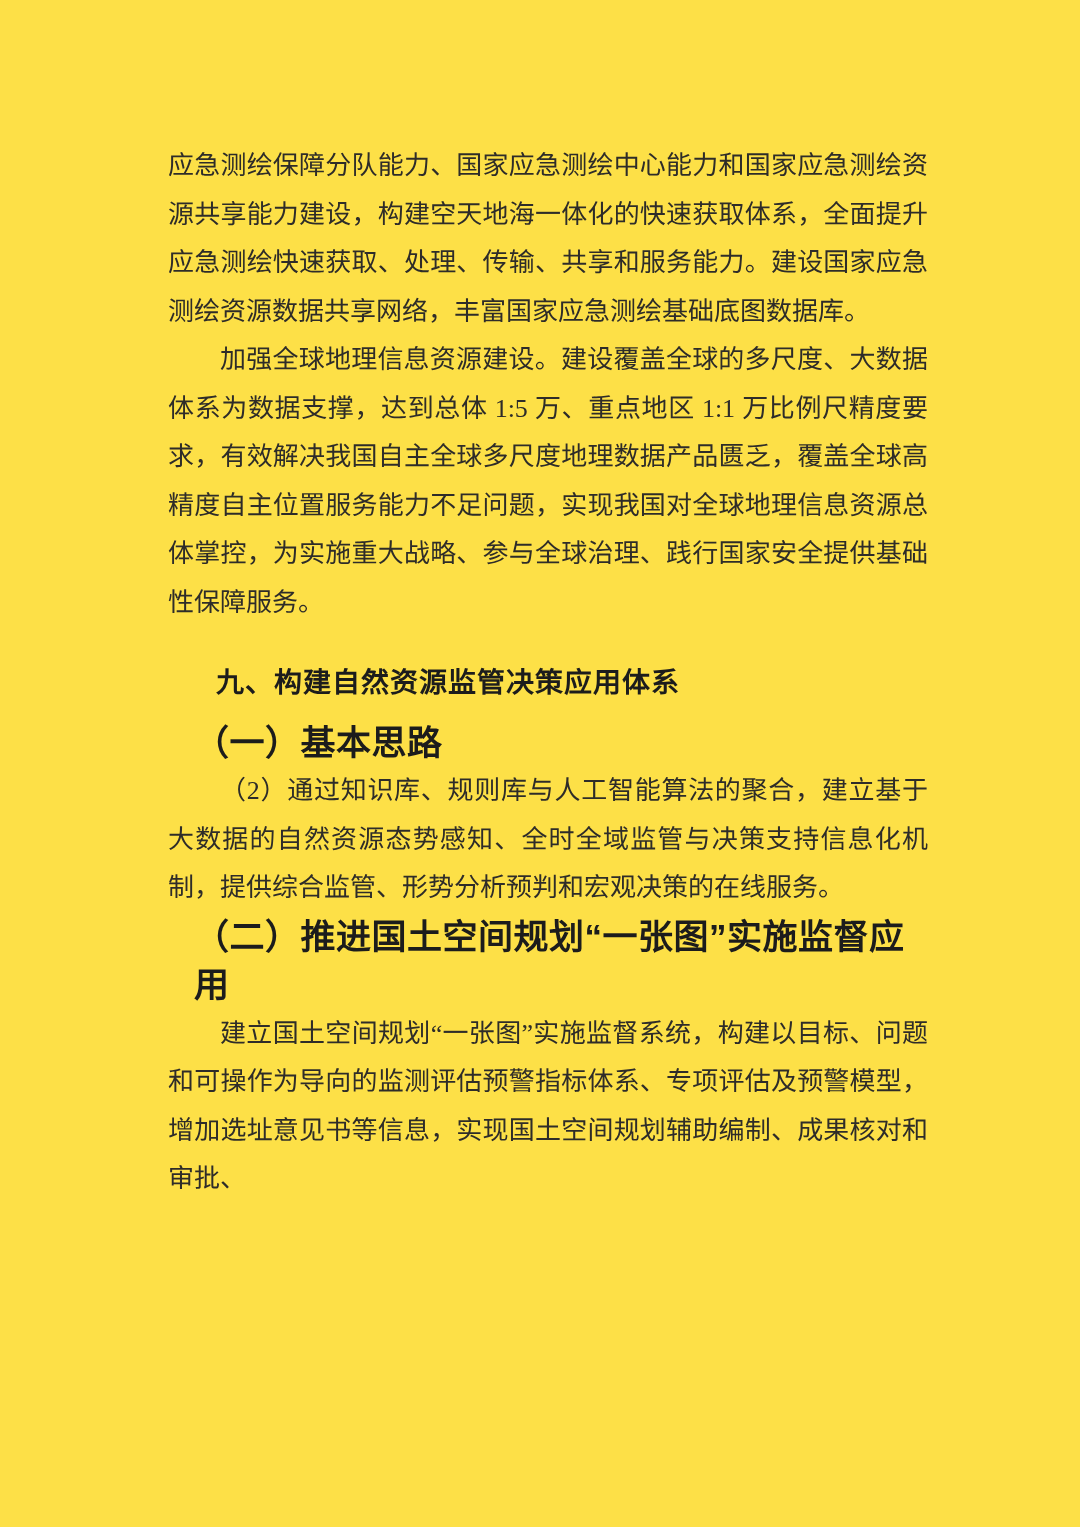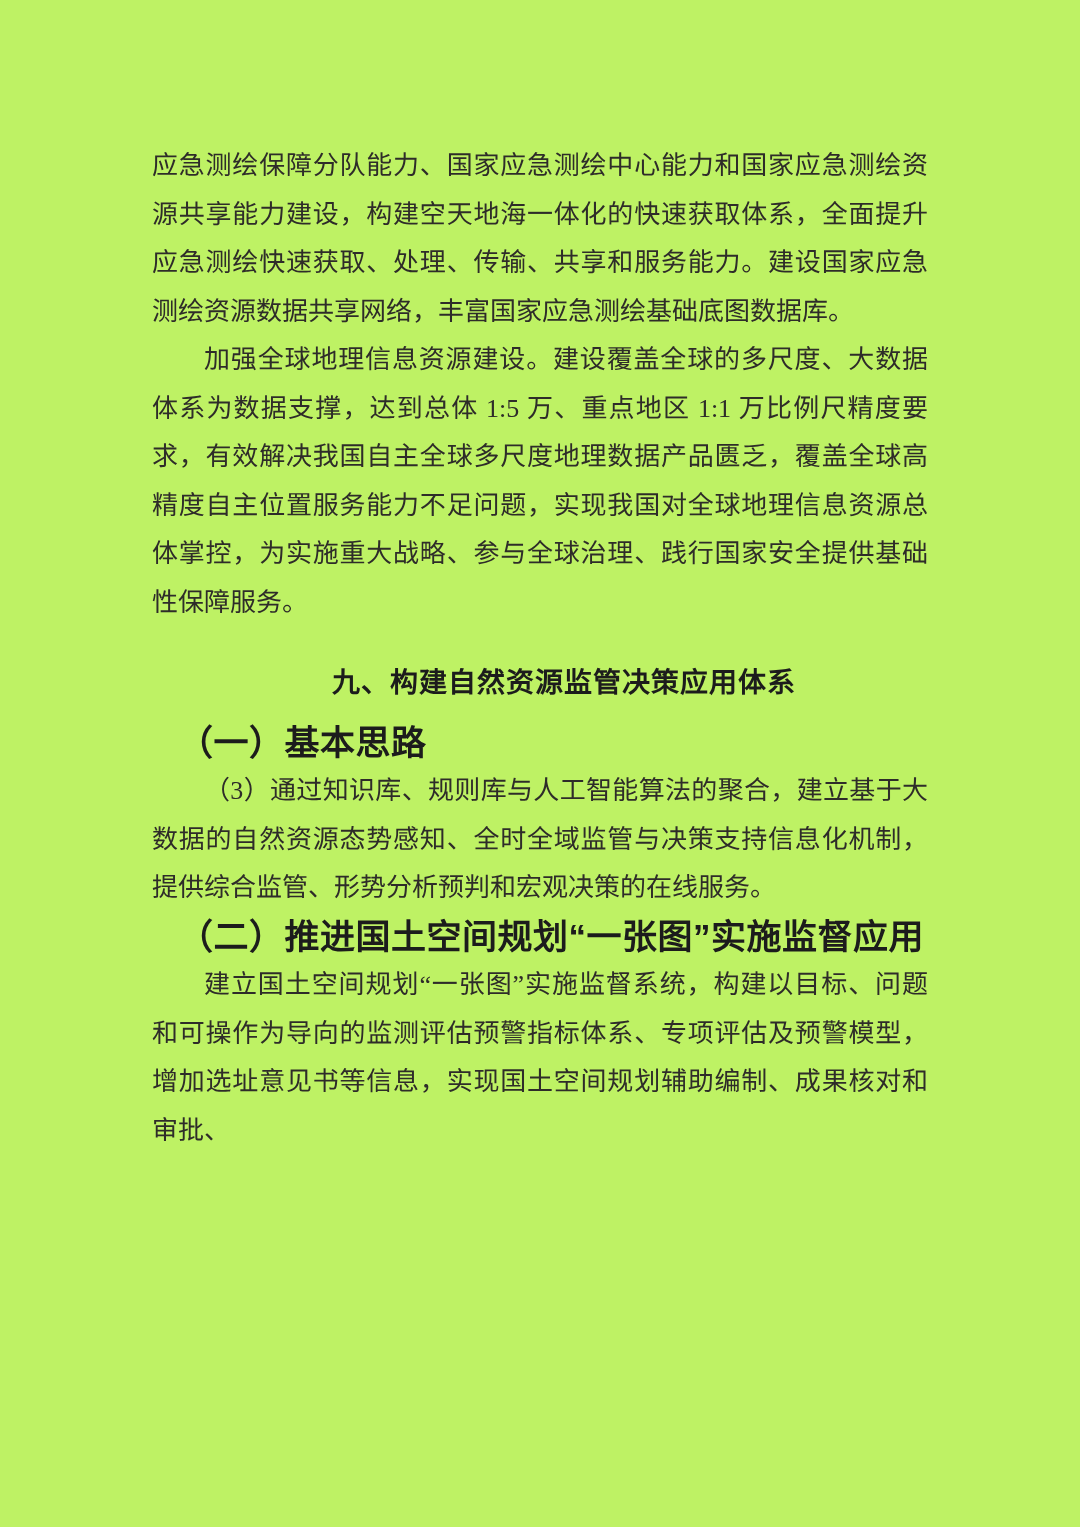--- a/index.html
+++ b/index.html
@@ -5,23 +5,24 @@
   html, body {
     margin: 0;
     padding: 0;
     background: #ffffff;
   }
   .page {
     position: relative;
     width: 1080px;
     height: 1527px;
     margin: 0 auto;
-    background: #bef264;
+    background: #fde047;
     overflow: hidden;
     box-sizing: border-box;
+    padding-left: 16px;
   }
   .content {
     box-sizing: border-box;
     padding: 142px 152px 0 152px;
     width: 100%;
   }
   .body-para {
     margin: 0;
     font-family: "Liberation Serif", "DejaVu Serif", serif;
     font-size: 26px;
@@ -36,21 +37,20 @@
   }
   .sec-heading {
     margin: 32px 0 11px 0;
     padding-left: 48px;
     font-family: "Liberation Sans", "DejaVu Sans", sans-serif;
     font-weight: bold;
     font-size: 28px;
     line-height: 48.5px;
     color: #1c1c1c;
     letter-spacing: 1px;
-    text-align: center;
   }
   .subsec-heading {
     margin: 0;
     padding-left: 26px;
     font-family: "Liberation Sans", "DejaVu Sans", sans-serif;
     font-weight: bold;
     font-size: 35px;
     line-height: 48.5px;
     color: #1c1c1c;
     letter-spacing: 0.5px;
@@ -58,18 +58,18 @@
 </style>
 </head>
 <body>
 
 <div class="page">
   <div class="content">
       <p class="body-para no-indent">应急测绘保障分队能力、国家应急测绘中心能力和国家应急测绘资源共享能力建设，构建空天地海一体化的快速获取体系，全面提升应急测绘快速获取、处理、传输、共享和服务能力。建设国家应急测绘资源数据共享网络，丰富国家应急测绘基础底图数据库。</p>
       <p class="body-para">加强全球地理信息资源建设。建设覆盖全球的多尺度、大数据体系为数据支撑，达到总体 1:5 万、重点地区 1:1 万比例尺精度要求，有效解决我国自主全球多尺度地理数据产品匮乏，覆盖全球高精度自主位置服务能力不足问题，实现我国对全球地理信息资源总体掌控，为实施重大战略、参与全球治理、践行国家安全提供基础性保障服务。</p>
       <h1 class="sec-heading">九、构建自然资源监管决策应用体系</h1>
       <h2 class="subsec-heading">（一）基本思路</h2>
-      <p class="body-para">（3）通过知识库、规则库与人工智能算法的聚合，建立基于大数据的自然资源态势感知、全时全域监管与决策支持信息化机制，提供综合监管、形势分析预判和宏观决策的在线服务。</p>
+      <p class="body-para">（2）通过知识库、规则库与人工智能算法的聚合，建立基于大数据的自然资源态势感知、全时全域监管与决策支持信息化机制，提供综合监管、形势分析预判和宏观决策的在线服务。</p>
       <h2 class="subsec-heading">（二）推进国土空间规划“一张图”实施监督应用</h2>
       <p class="body-para">建立国土空间规划“一张图”实施监督系统，构建以目标、问题和可操作为导向的监测评估预警指标体系、专项评估及预警模型，增加选址意见书等信息，实现国土空间规划辅助编制、成果核对和审批、</p>
     </div>
 
 </div>
 
 </body></html>

